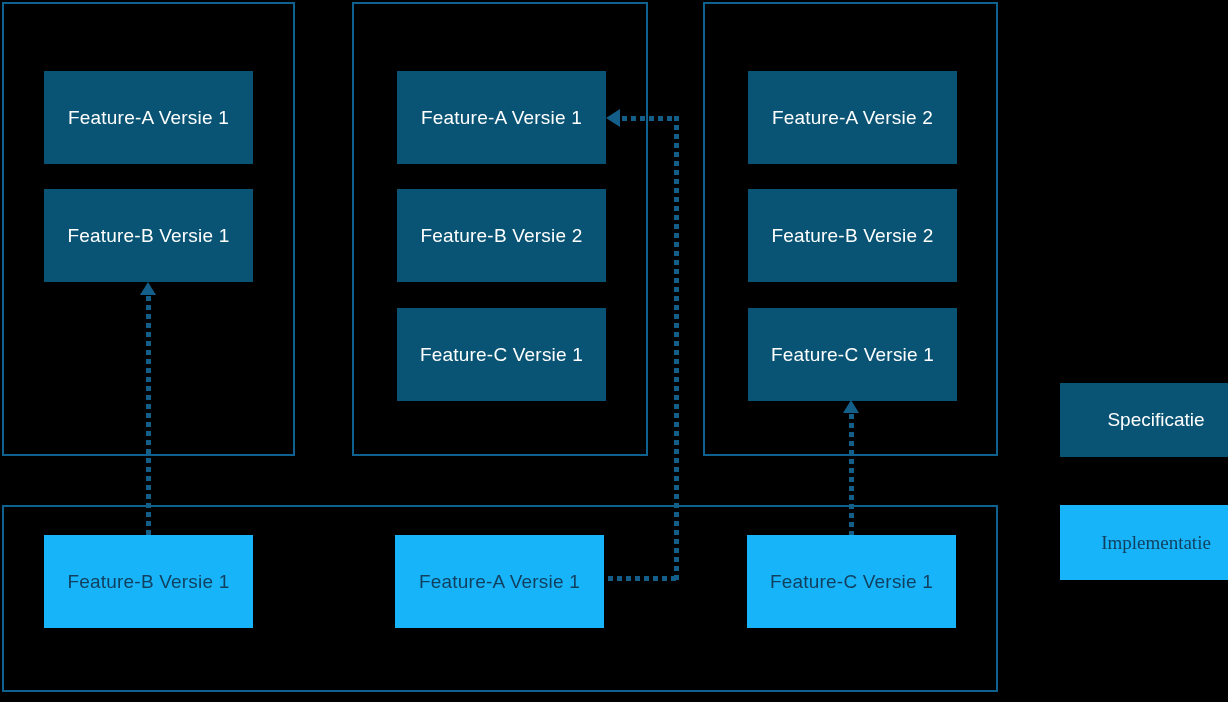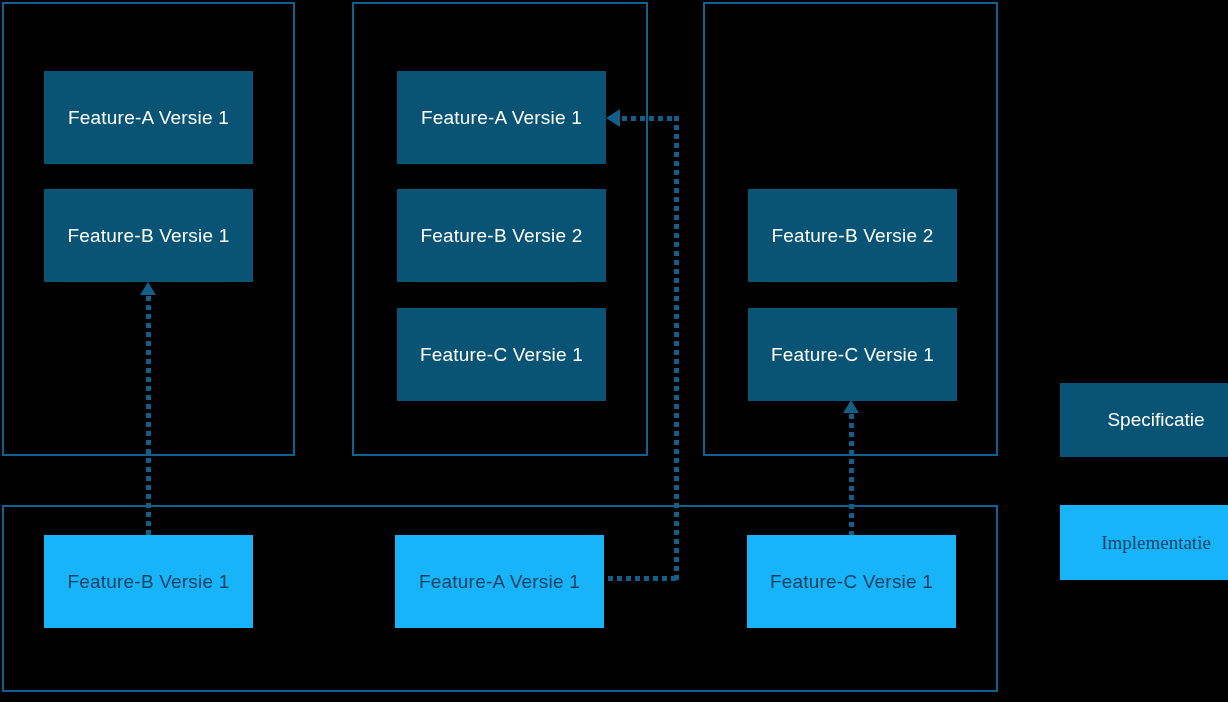--- a/index.html
+++ b/index.html
@@ -115,20 +115,23 @@
   <div class="box spec b-c2a">
     <span>Feature-A Versie 1</span>
   </div>
   <div class="box spec b-c2b">
     <span>Feature-B Versie 2</span>
   </div>
   <div class="box spec b-c2c">
     <span>Feature-C Versie 1</span>
   </div>
 
+  <div class="box spec b-c3a">
+    <span>Feature-A Versie 2</span>
+  </div>
   <div class="box spec b-c3b">
     <span>Feature-B Versie 2</span>
   </div>
   <div class="box spec b-c3c">
     <span>Feature-C Versie 1</span>
   </div>
 
   <div class="box impl b-i1">
     <span>Feature-B Versie 1</span>
   </div>

